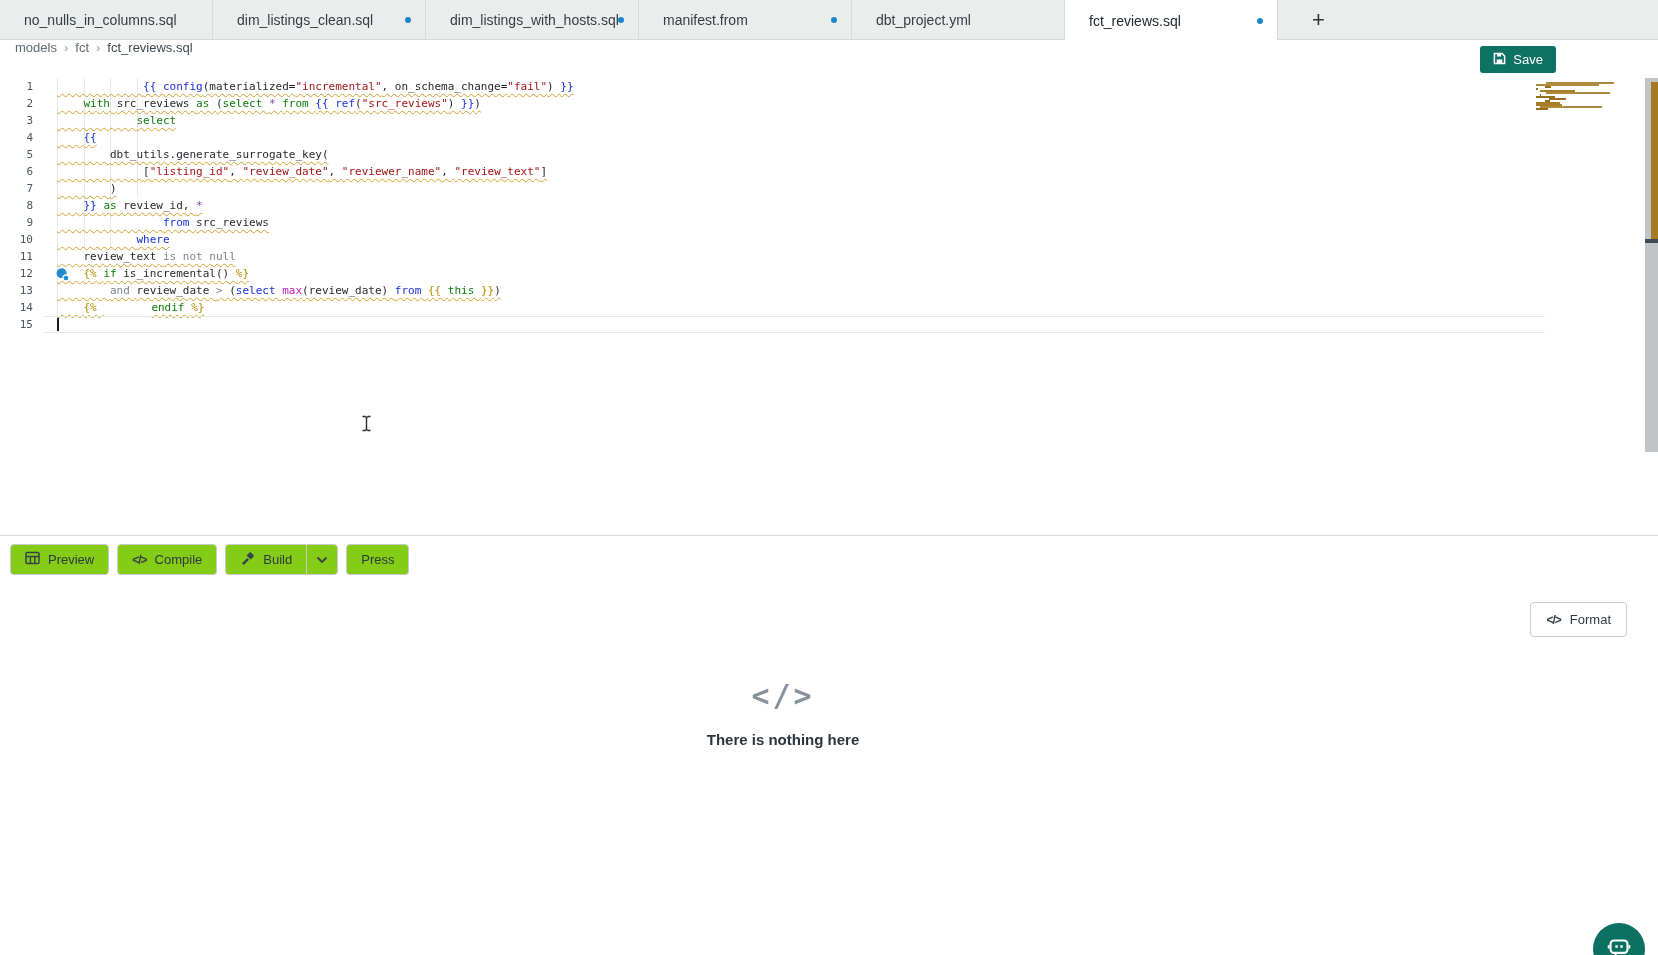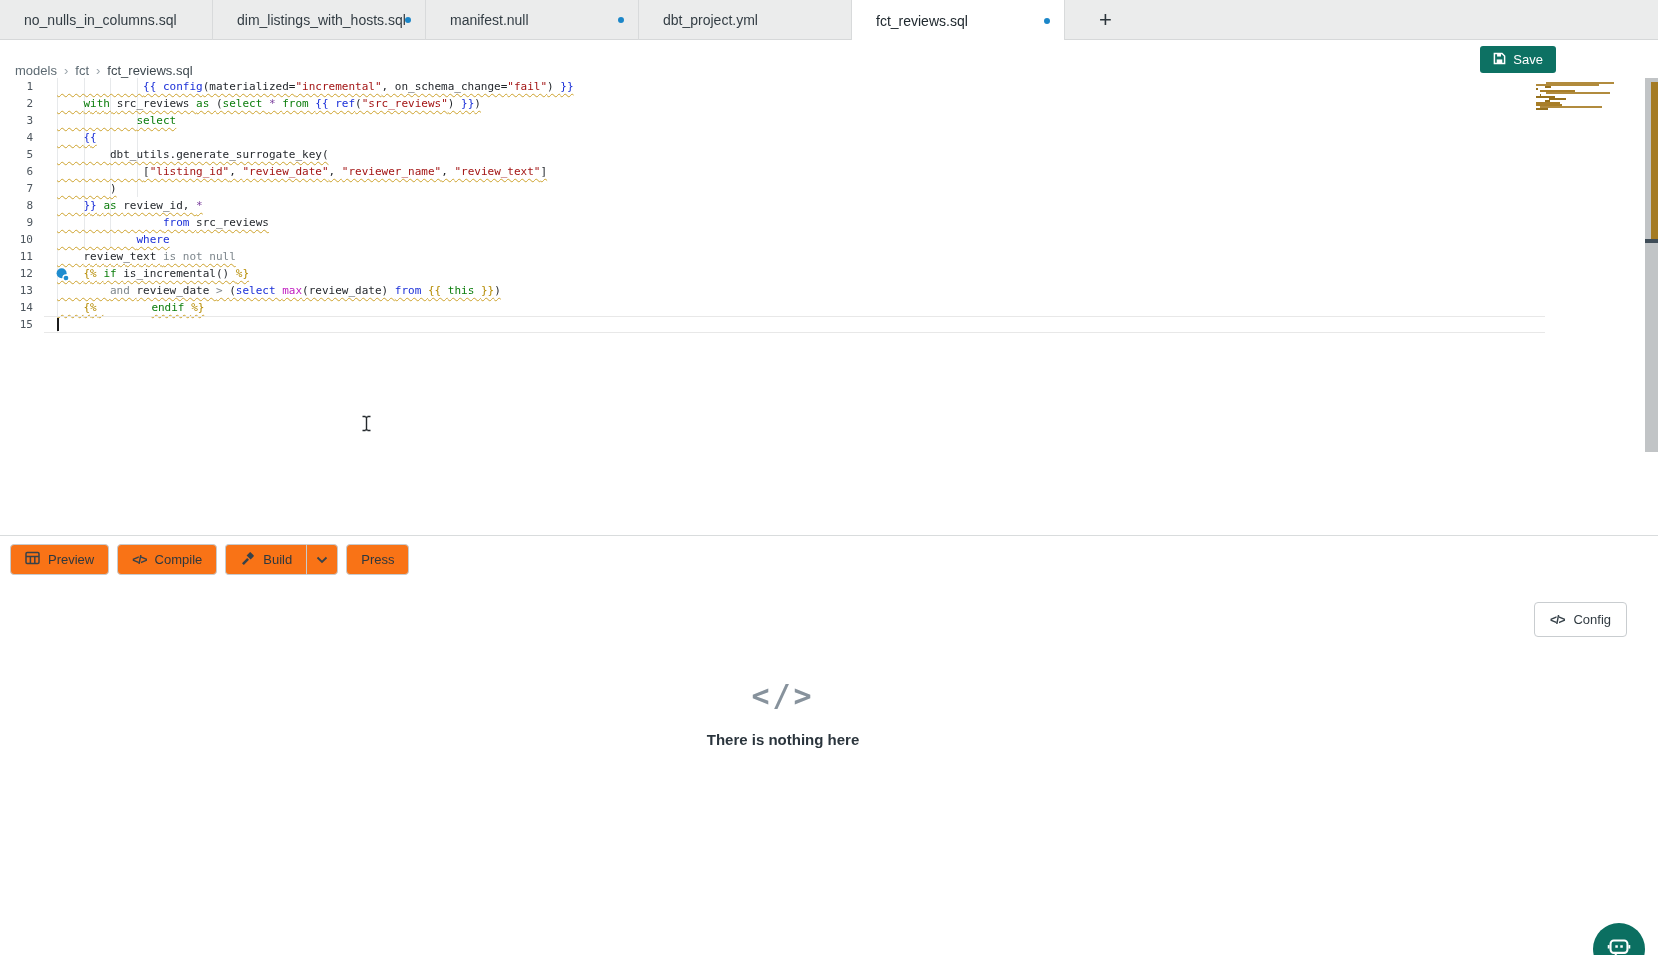--- a/index.html
+++ b/index.html
@@ -9,21 +9,21 @@
   
   .tabbar { position:absolute; left:0; top:0; width:1658px; height:40px; background:#ebecec; border-bottom:1px solid #d6d8d9; display:flex; }
   .ftab { width:213px; height:40px; display:flex; align-items:center; padding:0 14px 0 24px; border-right:1px solid #d8dadb; font-size:14px; color:#333d44; cursor:pointer; }
   .ftab .flabel { white-space:nowrap; overflow:hidden; }
   .ftab.active { background:#fff; height:41px; color:#20292f; }
   .moddot { margin-left:auto; width:5px; height:5px; border:3px solid #1b86c8; border-radius:50%; flex:none; }
   .newtab { margin-left:34px; align-self:center; font-size:22px; color:#2b343a; line-height:22px; cursor:pointer; }
 
   
   .crumbbar { position:absolute; left:0; top:40px; width:1658px; height:38px; background:#fff; }
-  .crumbs { position:absolute; left:15px; top:0; height:38px; display:flex; align-items:flex-end; gap:7px; font-size:13px; color:#5d6a72; }
+  .crumbs { position:absolute; left:15px; top:0; height:38px; display:flex; align-items:flex-start; gap:7px; font-size:13px; color:#5d6a72; }
   .crumbs .sep { color:#9aa4ab; font-size:13px; }
   .crumbs .last { color:#3e484f; }
   .savebtn { position:absolute; right:102px; top:6px; height:27px; padding:0 13px; background:#0d7163; border-radius:3px; color:#fff; font-size:13px; display:flex; align-items:center; gap:7px; cursor:pointer; }
 
   
   .editor { position:absolute; left:0; top:78px; width:1658px; height:427px; background:#fff; font-family:"DejaVu Sans Mono",monospace; }
   .ln { position:absolute; left:0; width:33px; text-align:right; height:17px; line-height:17px; font-size:11px; color:#4d565e; }
   .guide { position:absolute; width:1px; background:#e7e9eb; }
   .codeline { position:absolute; left:57px; height:17px; line-height:17px; font-size:11px; white-space:pre; color:#1f2328; }
   .sq { text-decoration-line:underline; text-decoration-style:wavy; text-decoration-color:#cda22b; text-decoration-thickness:1.4px; text-underline-offset:3px; }
@@ -33,21 +33,21 @@
   .ibeam { position:absolute; left:361px; top:337px; }
   .minimap { position:absolute; left:1532px; top:4px; width:113px; height:30px; }
   .mmbar { position:absolute; height:1.6px; }
   .ruler-track { position:absolute; left:1645px; top:0; width:13px; height:374px; background:#c1c4c6; }
   .ruler-warn { position:absolute; left:1651px; top:4px; width:7px; height:158px; background:#a47b24; }
   .ruler-cursor { position:absolute; left:1645px; top:161px; width:13px; height:4px; background:#3f4c57; }
 
   
   .toolbar { position:absolute; left:0; top:535px; width:1658px; height:47px; background:#fff; border-top:1px solid #d9dcdd; }
   .btnrow { position:absolute; left:10px; top:8px; display:flex; gap:8px; }
-  .tbtn { height:31px; display:inline-flex; align-items:center; gap:8px; padding:0 14px; background:#f97316; border:1px solid #c7cbce; border-radius:4px; font-size:13px; color:#2e383f; cursor:pointer; }
+  .tbtn { height:31px; display:inline-flex; align-items:center; gap:8px; padding:0 14px; background:#84cc16; border:1px solid #c7cbce; border-radius:4px; font-size:13px; color:#2e383f; cursor:pointer; }
   .buildgrp { display:inline-flex; }
   .buildgrp .tbtn.main { border-radius:4px 0 0 4px; border-right:none; }
   .buildgrp .tbtn.chev { border-radius:0 4px 4px 0; border-left:1px solid #c7cbce; padding:0 9px; }
   .codeglyph { font-weight:700; font-size:12px; letter-spacing:-1px; color:#37424a; }
   .tabstrip { position:absolute; left:448px; right:0; top:1px; height:46px; background:#f3f4f5; border-left:1px solid #dee1e2; display:flex; align-items:center; padding-left:18px; gap:16px; }
   .ptab { position:relative; height:46px; display:flex; align-items:center; padding:0 9px; font-size:14px; color:#414c54; cursor:pointer; }
   .ptab.active { color:#27323a; }
   .ptab.active::after { content:""; position:absolute; left:0; right:0; bottom:0; height:3px; background:#5b6a74; }
 
   
@@ -62,25 +62,29 @@
 </style>
 </head>
 <body>
 
 <div class="tabbar">
 
   <div class="ftab">
       <span class="flabel">no_nulls_in_columns.sql</span>
     </div>
     <div class="ftab">
+      <span class="flabel">dim_listings_clean.sql</span>
+      <span class="moddot"></span>
+    </div>
+    <div class="ftab">
       <span class="flabel">dim_listings_with_hosts.sql</span>
       <span class="moddot"></span>
     </div>
     <div class="ftab">
-      <span class="flabel">manifest.null</span>
+      <span class="flabel">manifest.from</span>
       <span class="moddot"></span>
     </div>
     <div class="ftab">
       <span class="flabel">dbt_project.yml</span>
     </div>
     <div class="ftab active">
       <span class="flabel">fct_reviews.sql</span>
       <span class="moddot"></span>
     </div>
     <div class="newtab">+</div>
@@ -225,21 +229,21 @@
     </div>
     <div class="tbtn">
       <span>Press</span>
     </div>
   </div>
 </div>
 
 <div class="panel">
   <div class="configbtn">
     <span class="codeglyph">&lt;/&gt;</span>
-    <span>Config</span>
+    <span>Format</span>
   </div>
   <div class="empty">
     <div class="eicon">&lt;/&gt;</div>
     <div class="etitle">There is nothing here</div>
   </div>
 </div>
 
 <div class="fab">
   <span>
     <svg width="26" height="26" viewBox="0 0 24 24">

